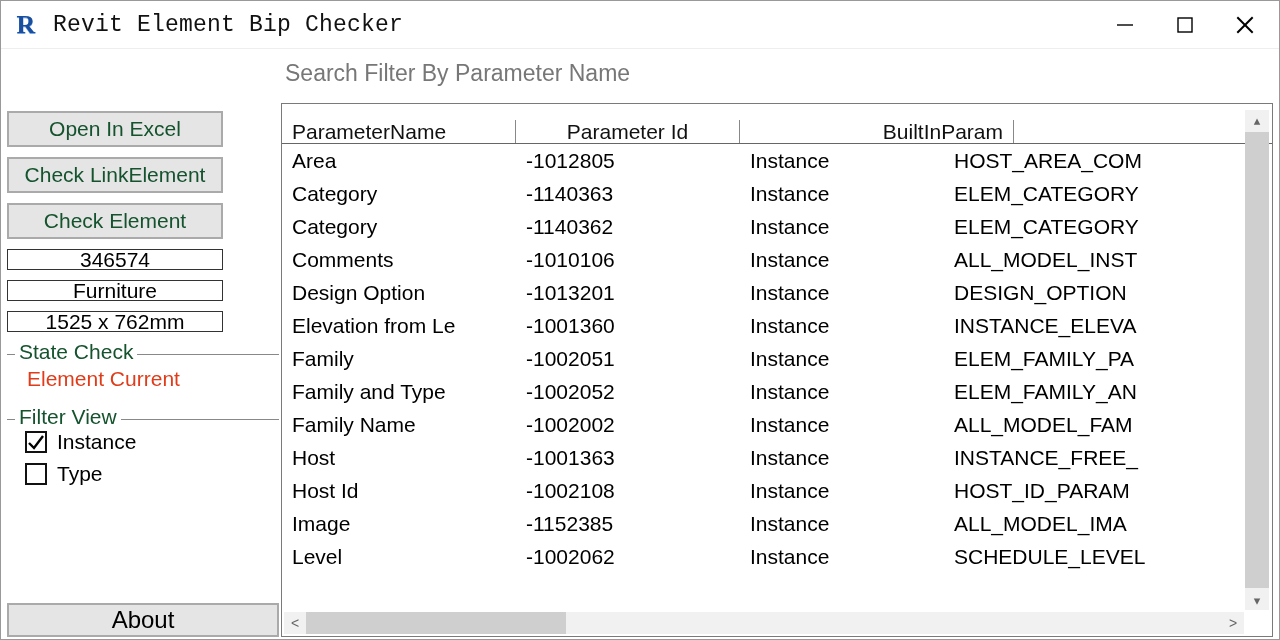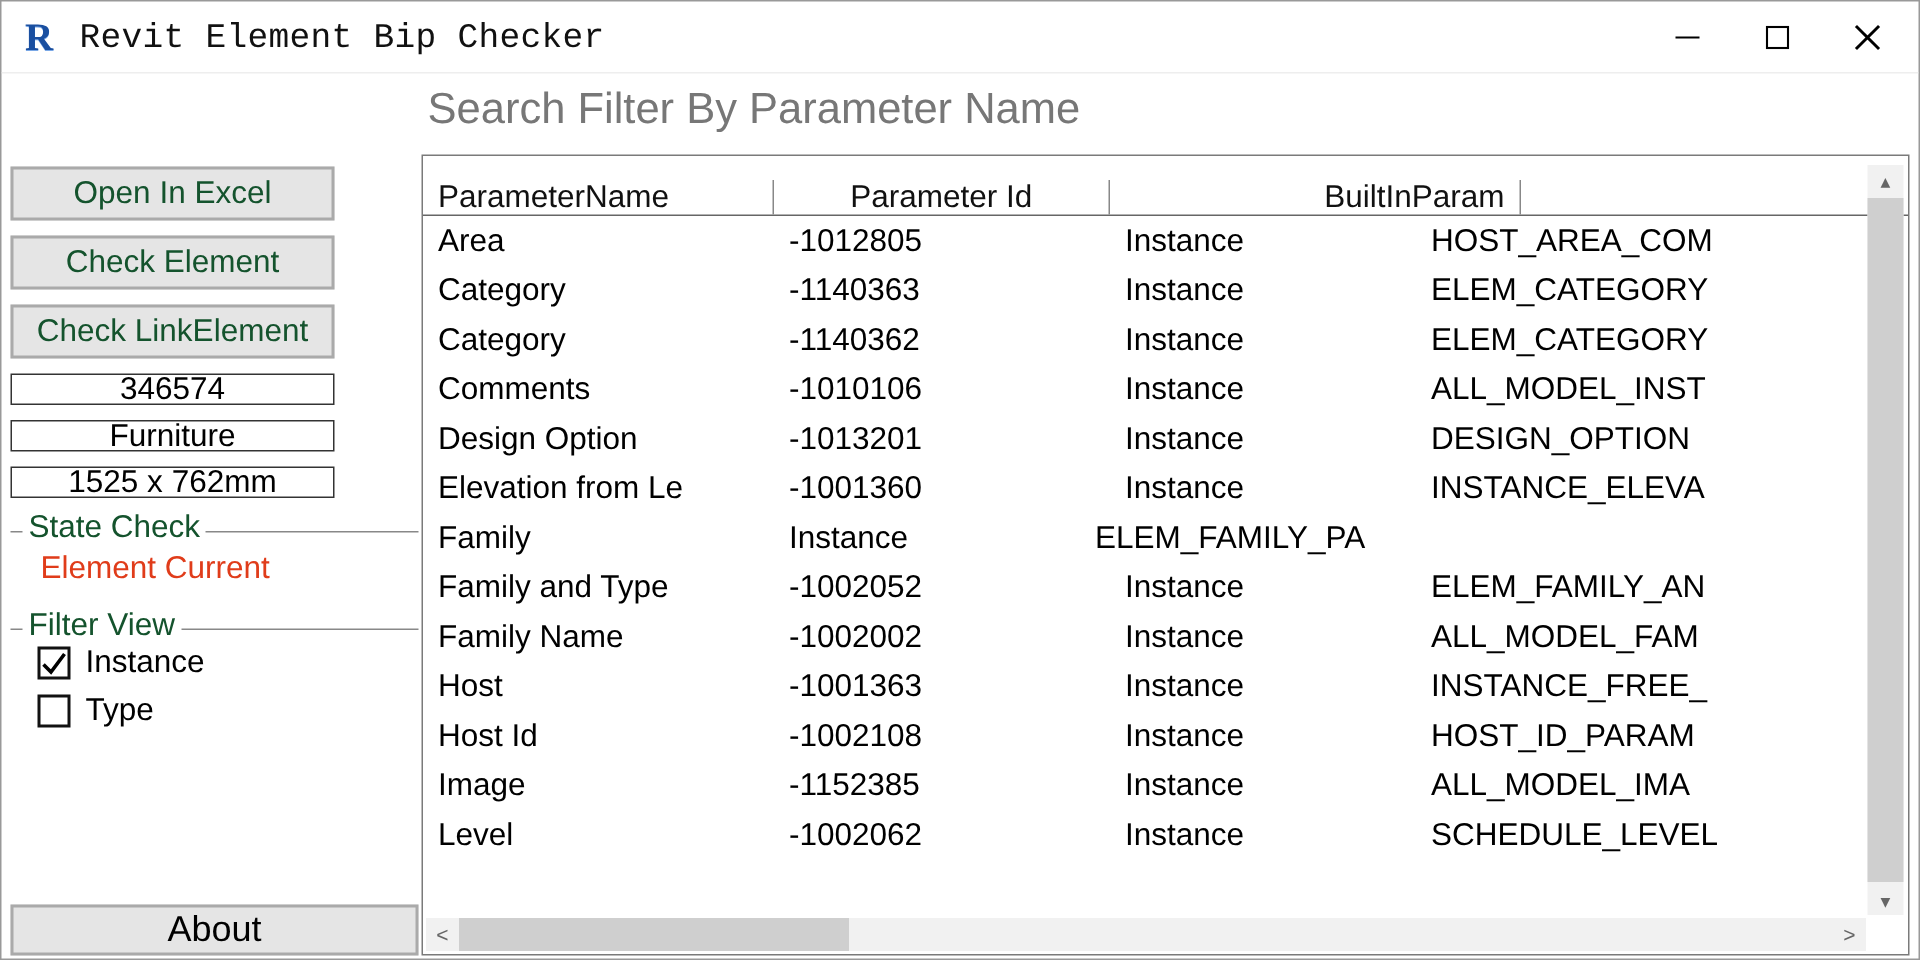--- a/index.html
+++ b/index.html
@@ -17,21 +17,21 @@
 
   
   .main { display:flex; height:calc(640px - 48px); }
   .sidebar { width:280px; padding:6px 8px 4px 6px; display:flex; flex-direction:column; gap:6px; }
   .content { flex:1; display:flex; flex-direction:column; padding:0 6px 4px 0; }
 
   
   .searchbox { height:48px; display:flex; align-items:center; }
   .searchbox input {
     width:100%; height:40px; border:none; outline:none;
-    font-size:29px; color:#2e2e2e; padding-left:4px;
+    font-size:23px; color:#2e2e2e; padding-left:4px;
     background:transparent; font-family:inherit;
   }
   .searchbox input::placeholder { color:#777; opacity:1; }
 
   
   .btn {
     height:36px; width:216px; margin:2px 0;
     background:#e5e5e5; border:2px solid #aaa;
     display:flex; align-items:center; justify-content:center;
     font-size:21px; color:#14532d; user-select:none; cursor:default;
@@ -125,22 +125,22 @@
       </svg>
   </div>
 </div>
 
 <div class="main">
   <div class="sidebar">
 
     <div style="height:48px"></div>
 
     <div class="btn">Open In Excel</div>
+    <div class="btn">Check LinkElement</div>
     <div class="btn">Check Element</div>
-    <div class="btn">Check LinkElement</div>
 
     <div class="info">346574</div>
     <div class="info">Furniture</div>
     <div class="info">1525 x 762mm</div>
 
     <div class="group">
       <div class="legend">State Check</div>
       <div class="state-val">Element Current</div>
     </div>
 
@@ -211,20 +211,21 @@
             <div class="cell c4">DESIGN_OPTION</div>
           </div>
           <div class="row">
             <div class="cell c1">Elevation from Le</div>
             <div class="cell c2">-1001360</div>
             <div class="cell c3">Instance</div>
             <div class="cell c4">INSTANCE_ELEVA</div>
           </div>
           <div class="row">
             <div class="cell c1">Family</div>
+            <div class="cell c2">-1002051</div>
             <div class="cell c3">Instance</div>
             <div class="cell c4">ELEM_FAMILY_PA</div>
           </div>
           <div class="row">
             <div class="cell c1">Family and Type</div>
             <div class="cell c2">-1002052</div>
             <div class="cell c3">Instance</div>
             <div class="cell c4">ELEM_FAMILY_AN</div>
           </div>
           <div class="row">

